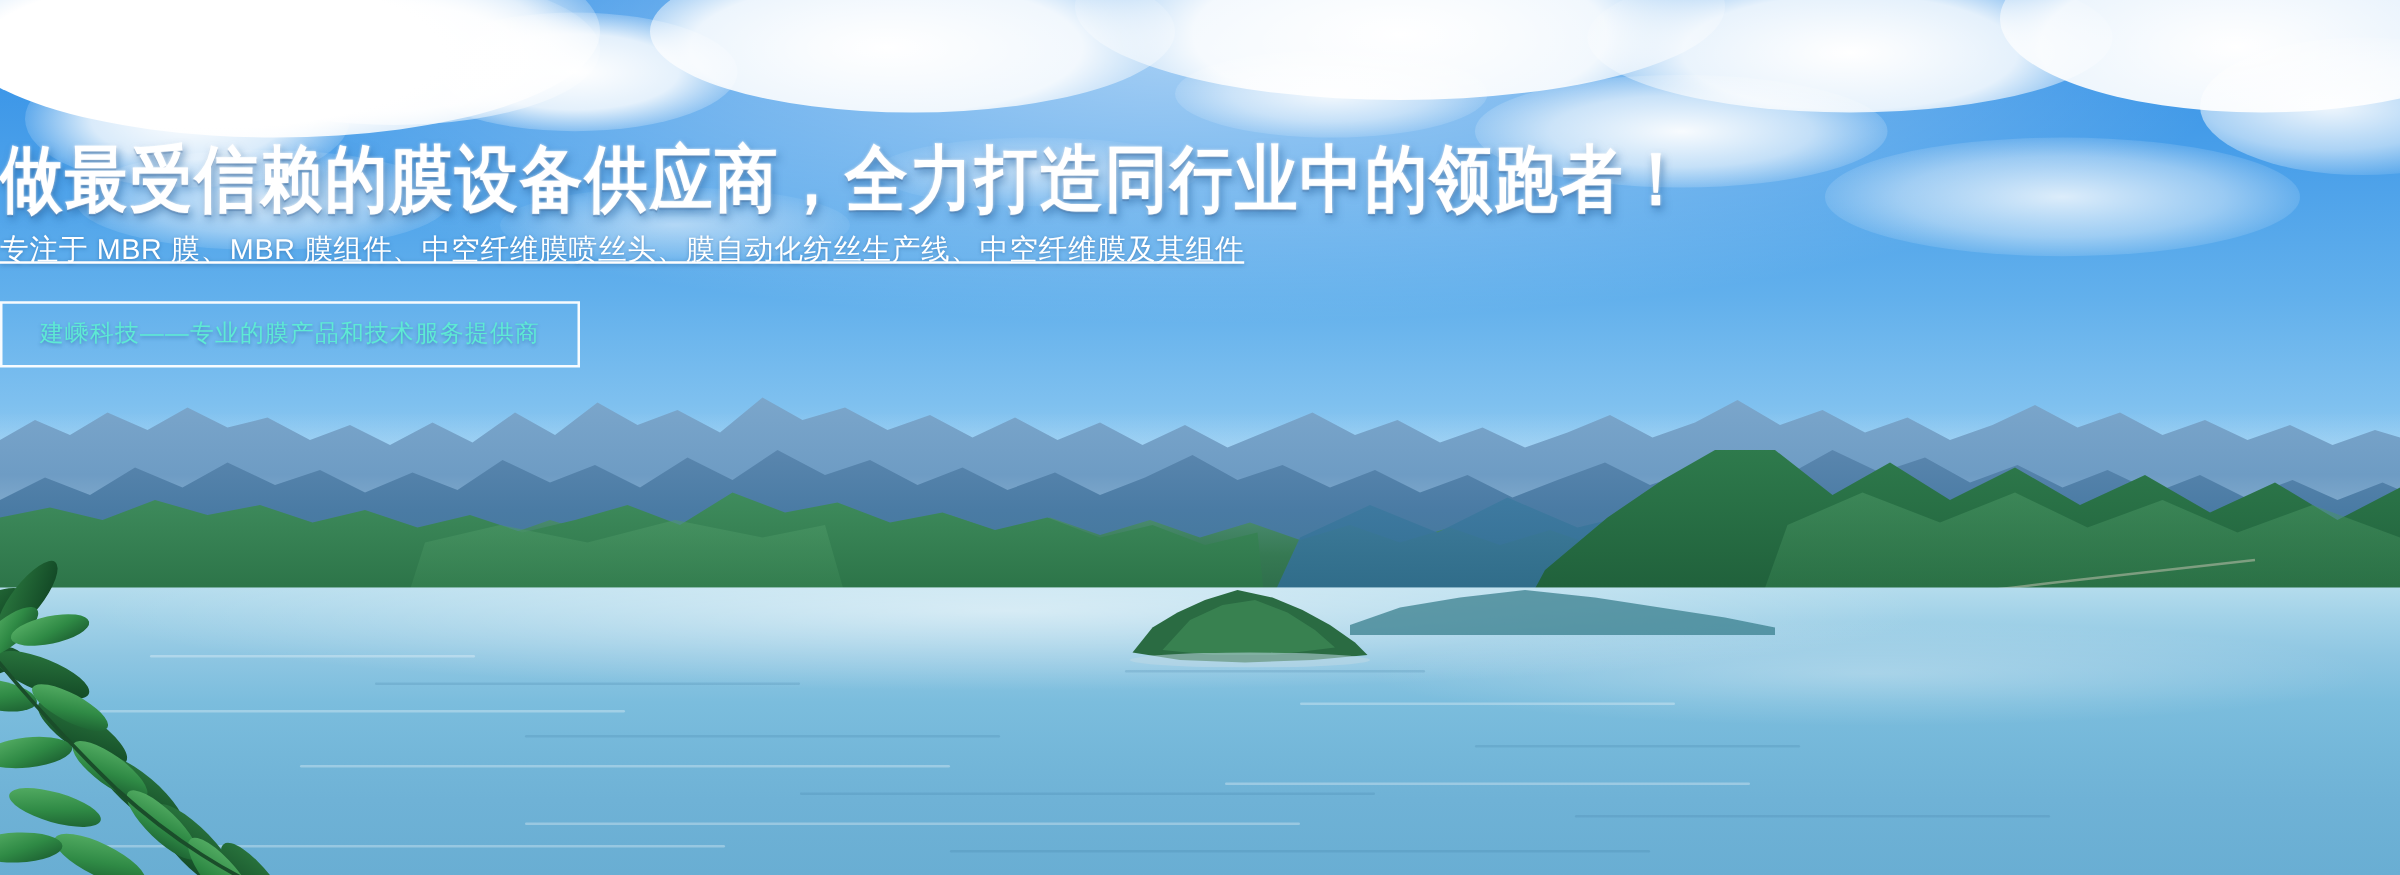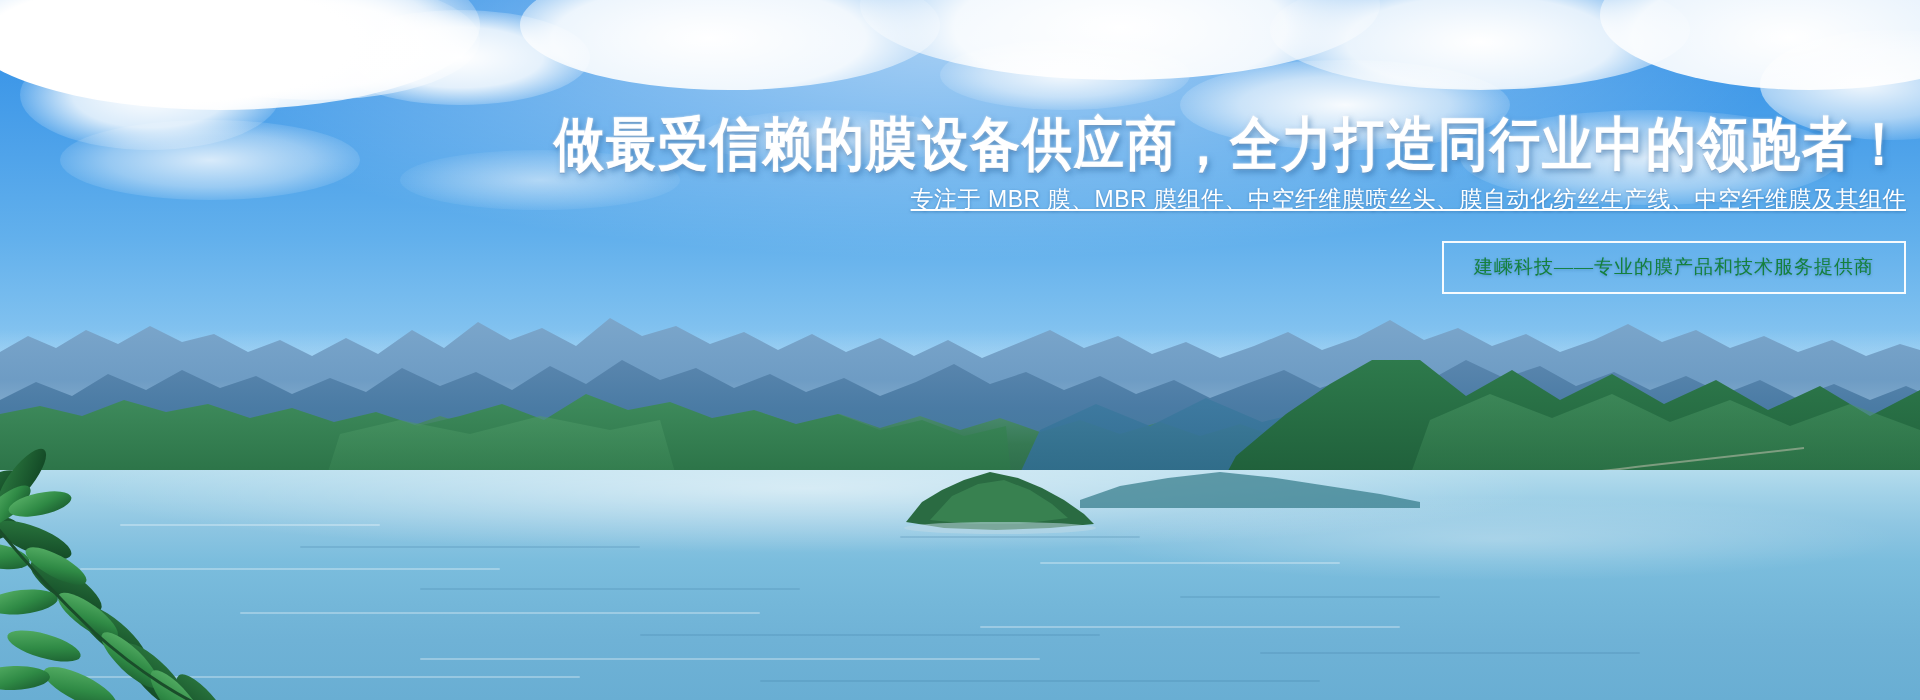--- a/index.html
+++ b/index.html
@@ -95,21 +95,21 @@
       radial-gradient(ellipse 30% 26% at 78% 30%, rgba(255,255,255,.28), rgba(255,255,255,0) 70%);
   }
   .ripple{position:absolute;height:2px;background:rgba(255,255,255,.30);border-radius:2px;}
   .ripple.d{background:rgba(60,120,160,.20);}
 
   
   .foliage{position:absolute;left:-30px;bottom:-20px;width:340px;height:300px;}
 
   
   .text-wrap{
-    position:absolute;left:0;right:14px;top:0;text-align:right;
+    position:absolute;left:0;right:14px;top:0;text-align:left;
     z-index:40;
   }
   .headline{
     margin:0;padding-top:96px;
     font-size:50px;line-height:1.12;
     font-weight:bold;color:#ffffff;
     letter-spacing:2px;
     transform:scaleY(1.16);
     transform-origin:top center;
     text-shadow:
@@ -123,24 +123,23 @@
     font-size:23px;color:#ffffff;font-weight:400;
     letter-spacing:.5px;
     text-shadow:0 1px 3px rgba(30,90,150,.5);
     white-space:nowrap;
     text-decoration:underline;
   }
   .tagbox{
     display:inline-block;margin-top:26px;
     padding:11px 30px 12px;
     border:2px solid rgba(255,255,255,.95);
-    color:#15803d;font-size:19px;letter-spacing:1px;
+    color:#5eead4;font-size:19px;letter-spacing:1px;
     text-shadow:0 1px 3px rgba(30,90,150,.45);
     white-space:nowrap;
-    font-family:Liberation Serif, serif;
   }
 </style>
 </head>
 <body>
 
 <div class="banner">
 
   <div class="sky"></div>
   <div class="sky-vig"></div>
 

